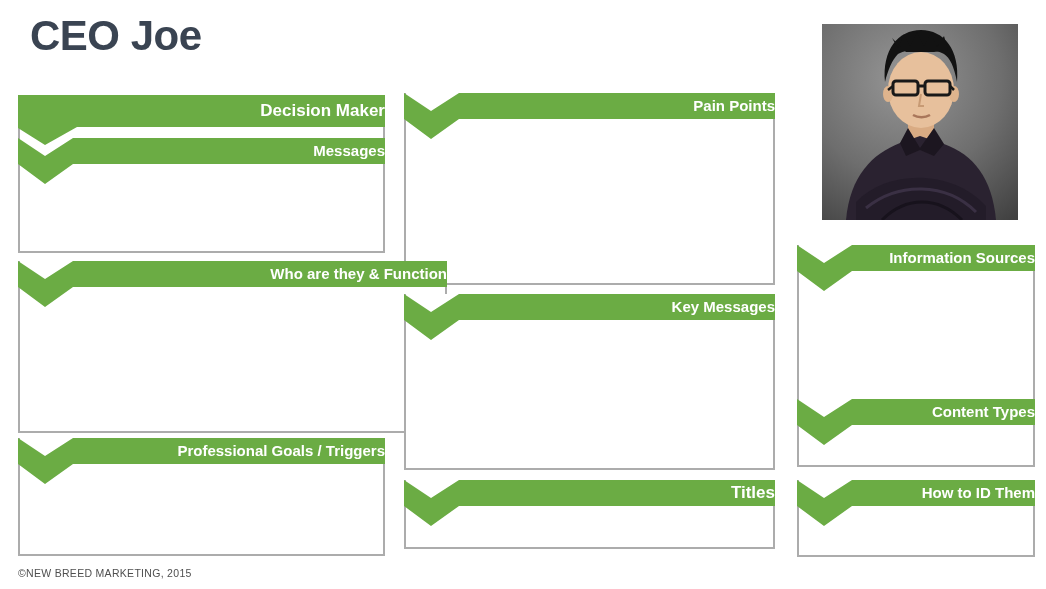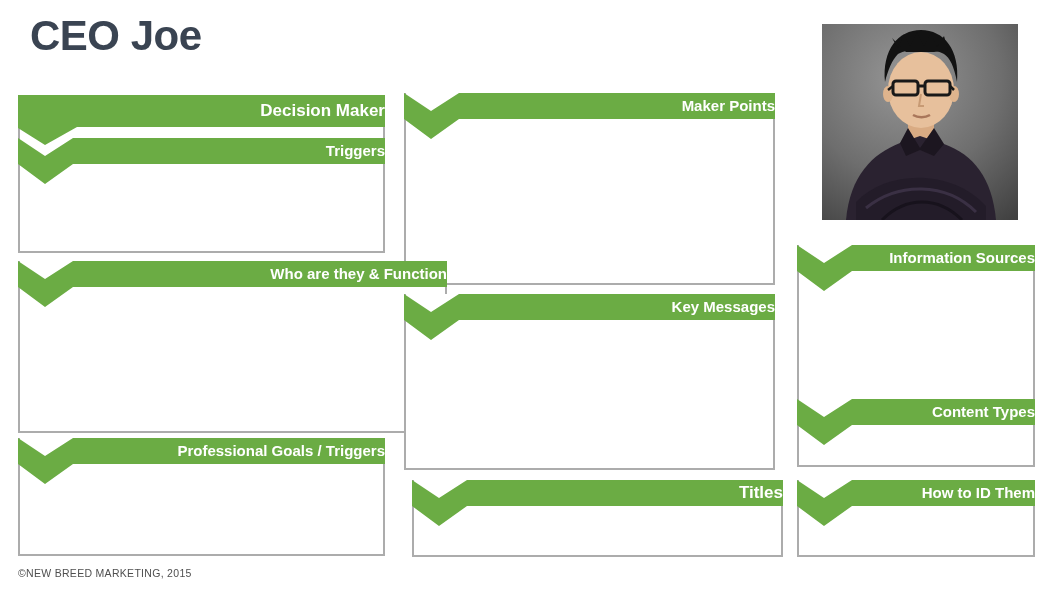--- a/index.html
+++ b/index.html
@@ -51,54 +51,54 @@
 
 <div id="slide">
 
   <div class="page-title">CEO Joe</div>
 
   <div class="box" style="left:18px;top:95px;width:367px;height:158px;">
     <div class="ribbon dm">
       <span>Decision Maker</span>
     </div>
     <div class="ribbon std sub">
-      <span>Triggers</span>
+      <span>Messages</span>
     </div>
     <div class="content" style="top:69px;"></div>
   </div>
 
   <div class="box" style="left:18px;top:261px;width:429px;height:172px;">
     <div class="ribbon std">
       <span>Who are they &amp; Function</span>
     </div>
     <div class="content"></div>
   </div>
 
   <div class="box" style="left:18px;top:438px;width:367px;height:118px;">
     <div class="ribbon std">
       <span>Professional Goals / Triggers</span>
     </div>
     <div class="content"></div>
   </div>
 
   <div class="box" style="left:404px;top:93px;width:371px;height:192px;">
     <div class="ribbon std">
-      <span>Maker Points</span>
+      <span>Pain Points</span>
     </div>
     <div class="content"></div>
   </div>
 
   <div class="box" style="left:404px;top:294px;width:371px;height:176px;">
     <div class="ribbon std">
       <span>Key Messages</span>
     </div>
     <div class="content"></div>
   </div>
 
-  <div class="box" style="left:404px;top:480px;width:371px;height:77px;margin-left:8px;">
+  <div class="box" style="left:404px;top:480px;width:371px;height:69px;">
     <div class="ribbon std lg">
       <span>Titles</span>
     </div>
     <div class="content"></div>
   </div>
 
   <div class="photo" title="Man with glasses and dark jacket, arms crossed, gray studio background">
     <svg width="196" height="196" viewBox="0 0 196 196">
       <defs>
         <radialGradient id="pbg" cx="42%" cy="28%" r="90%">

